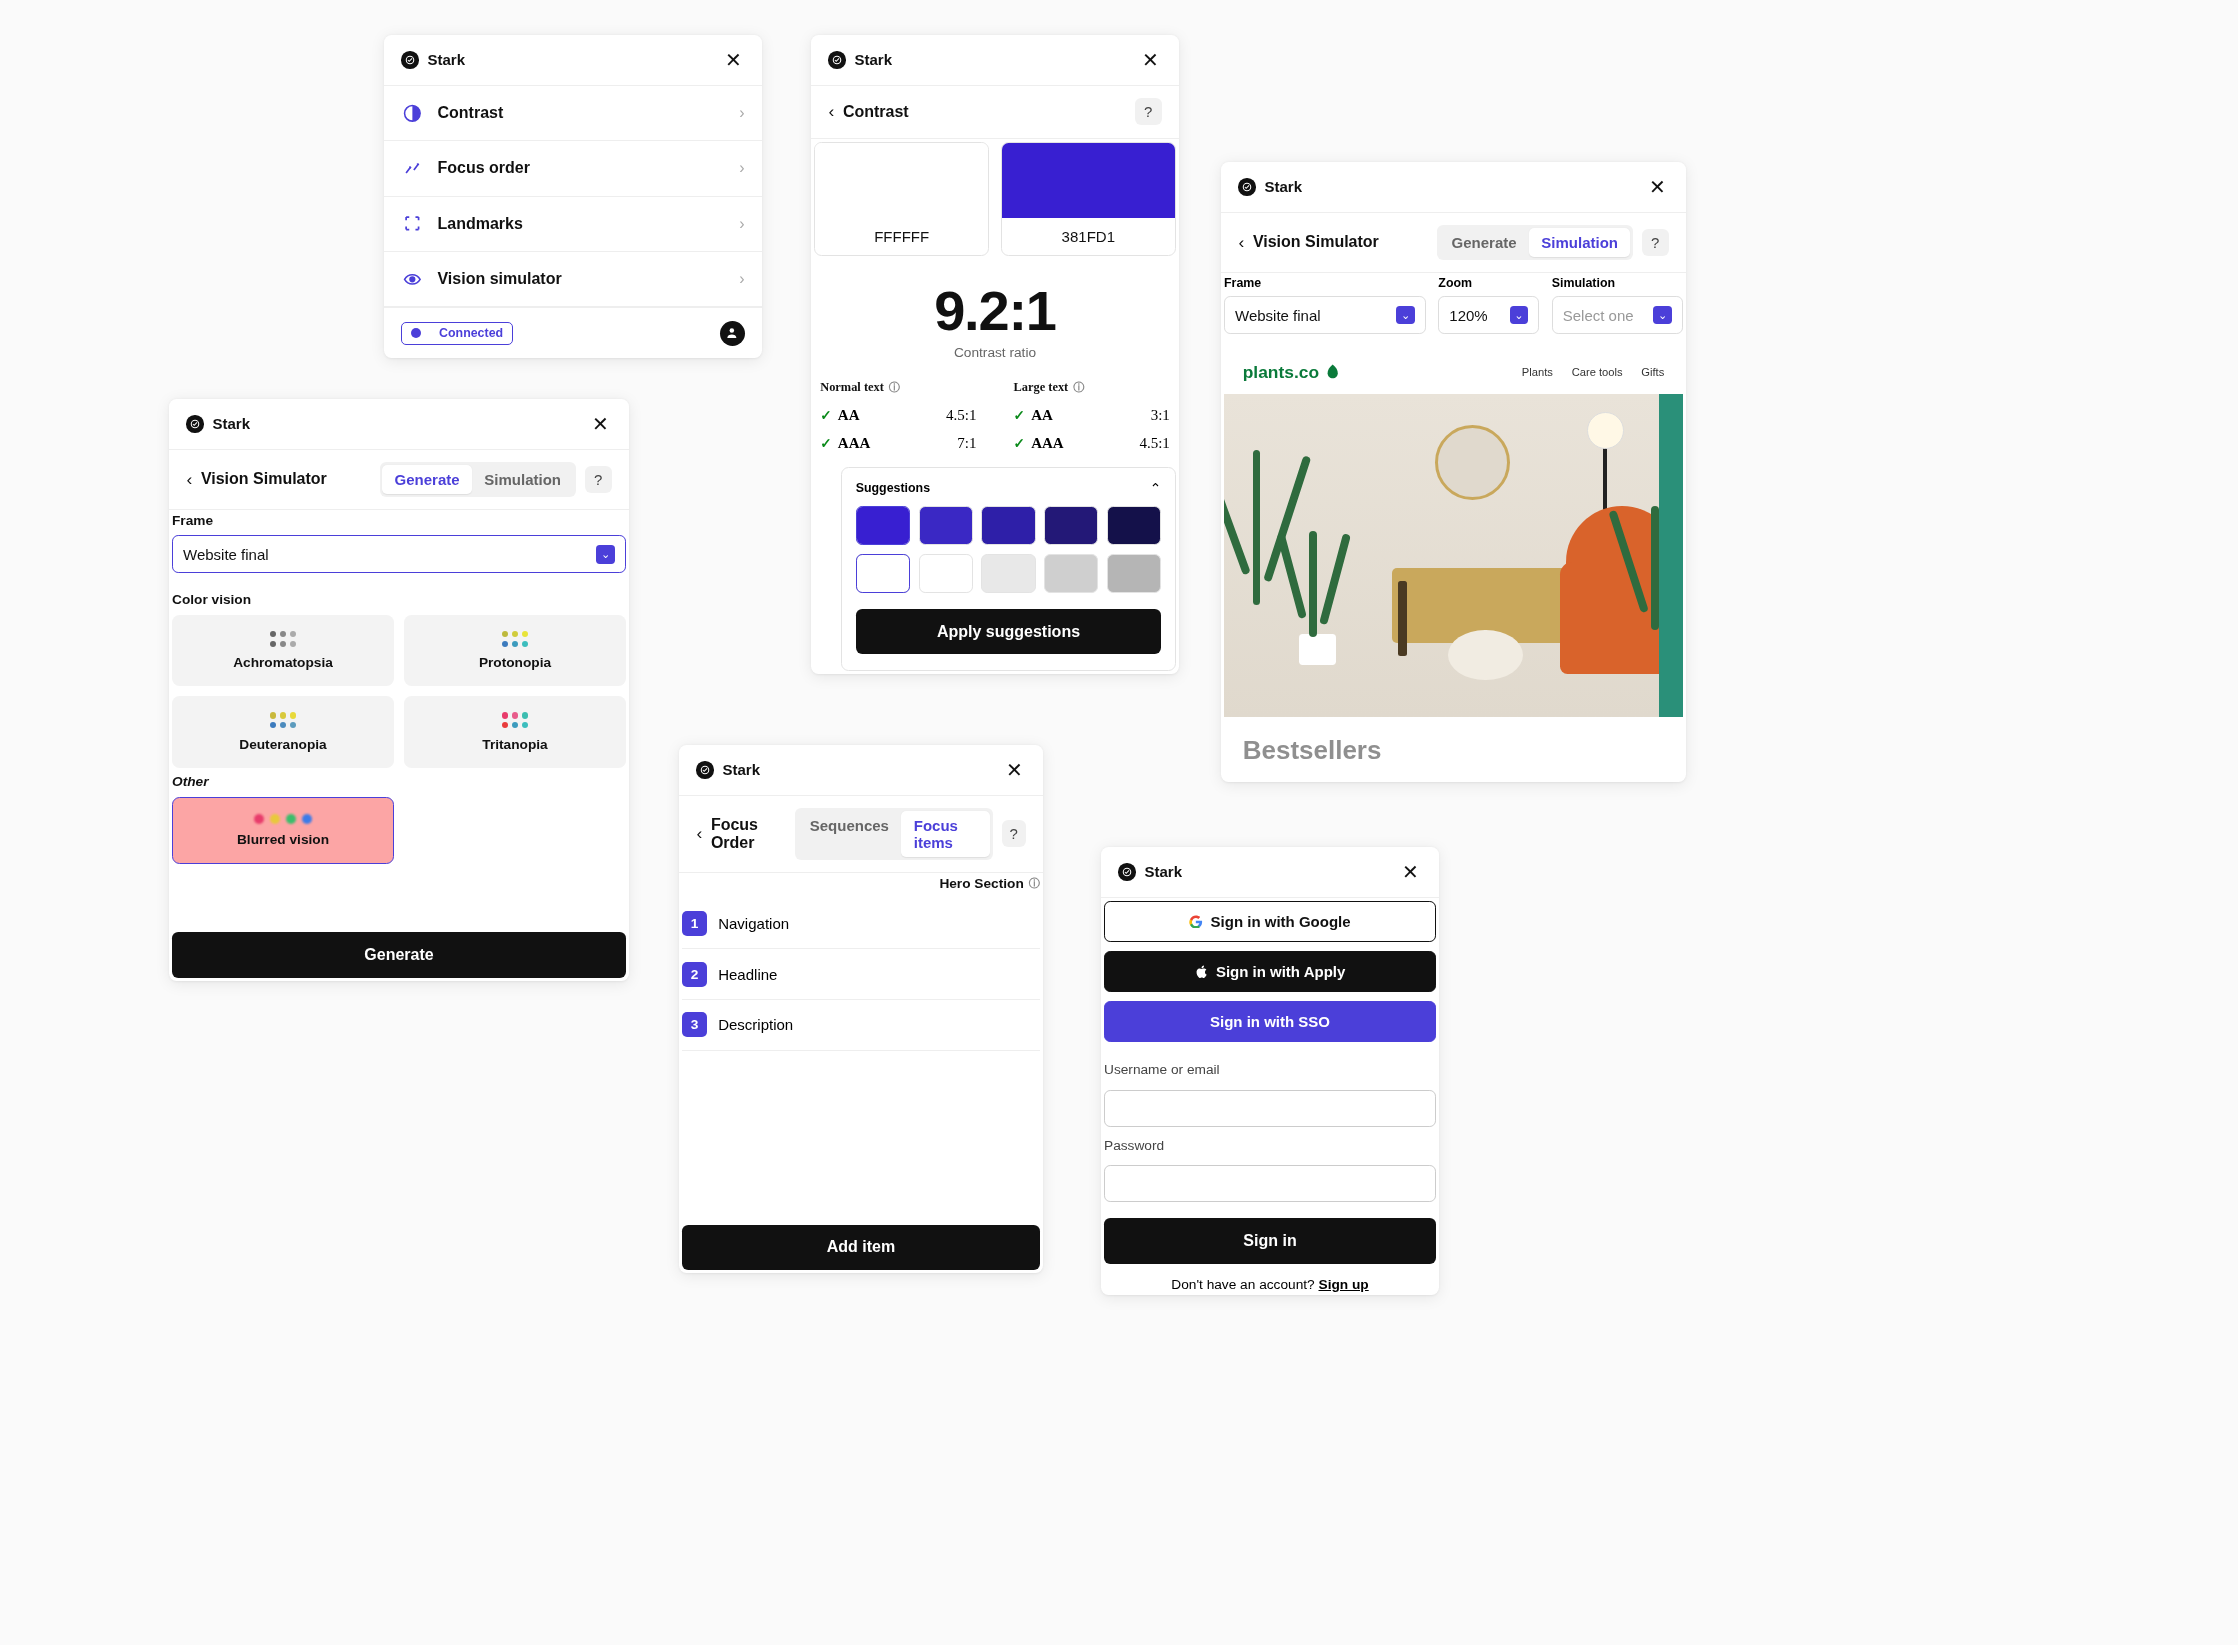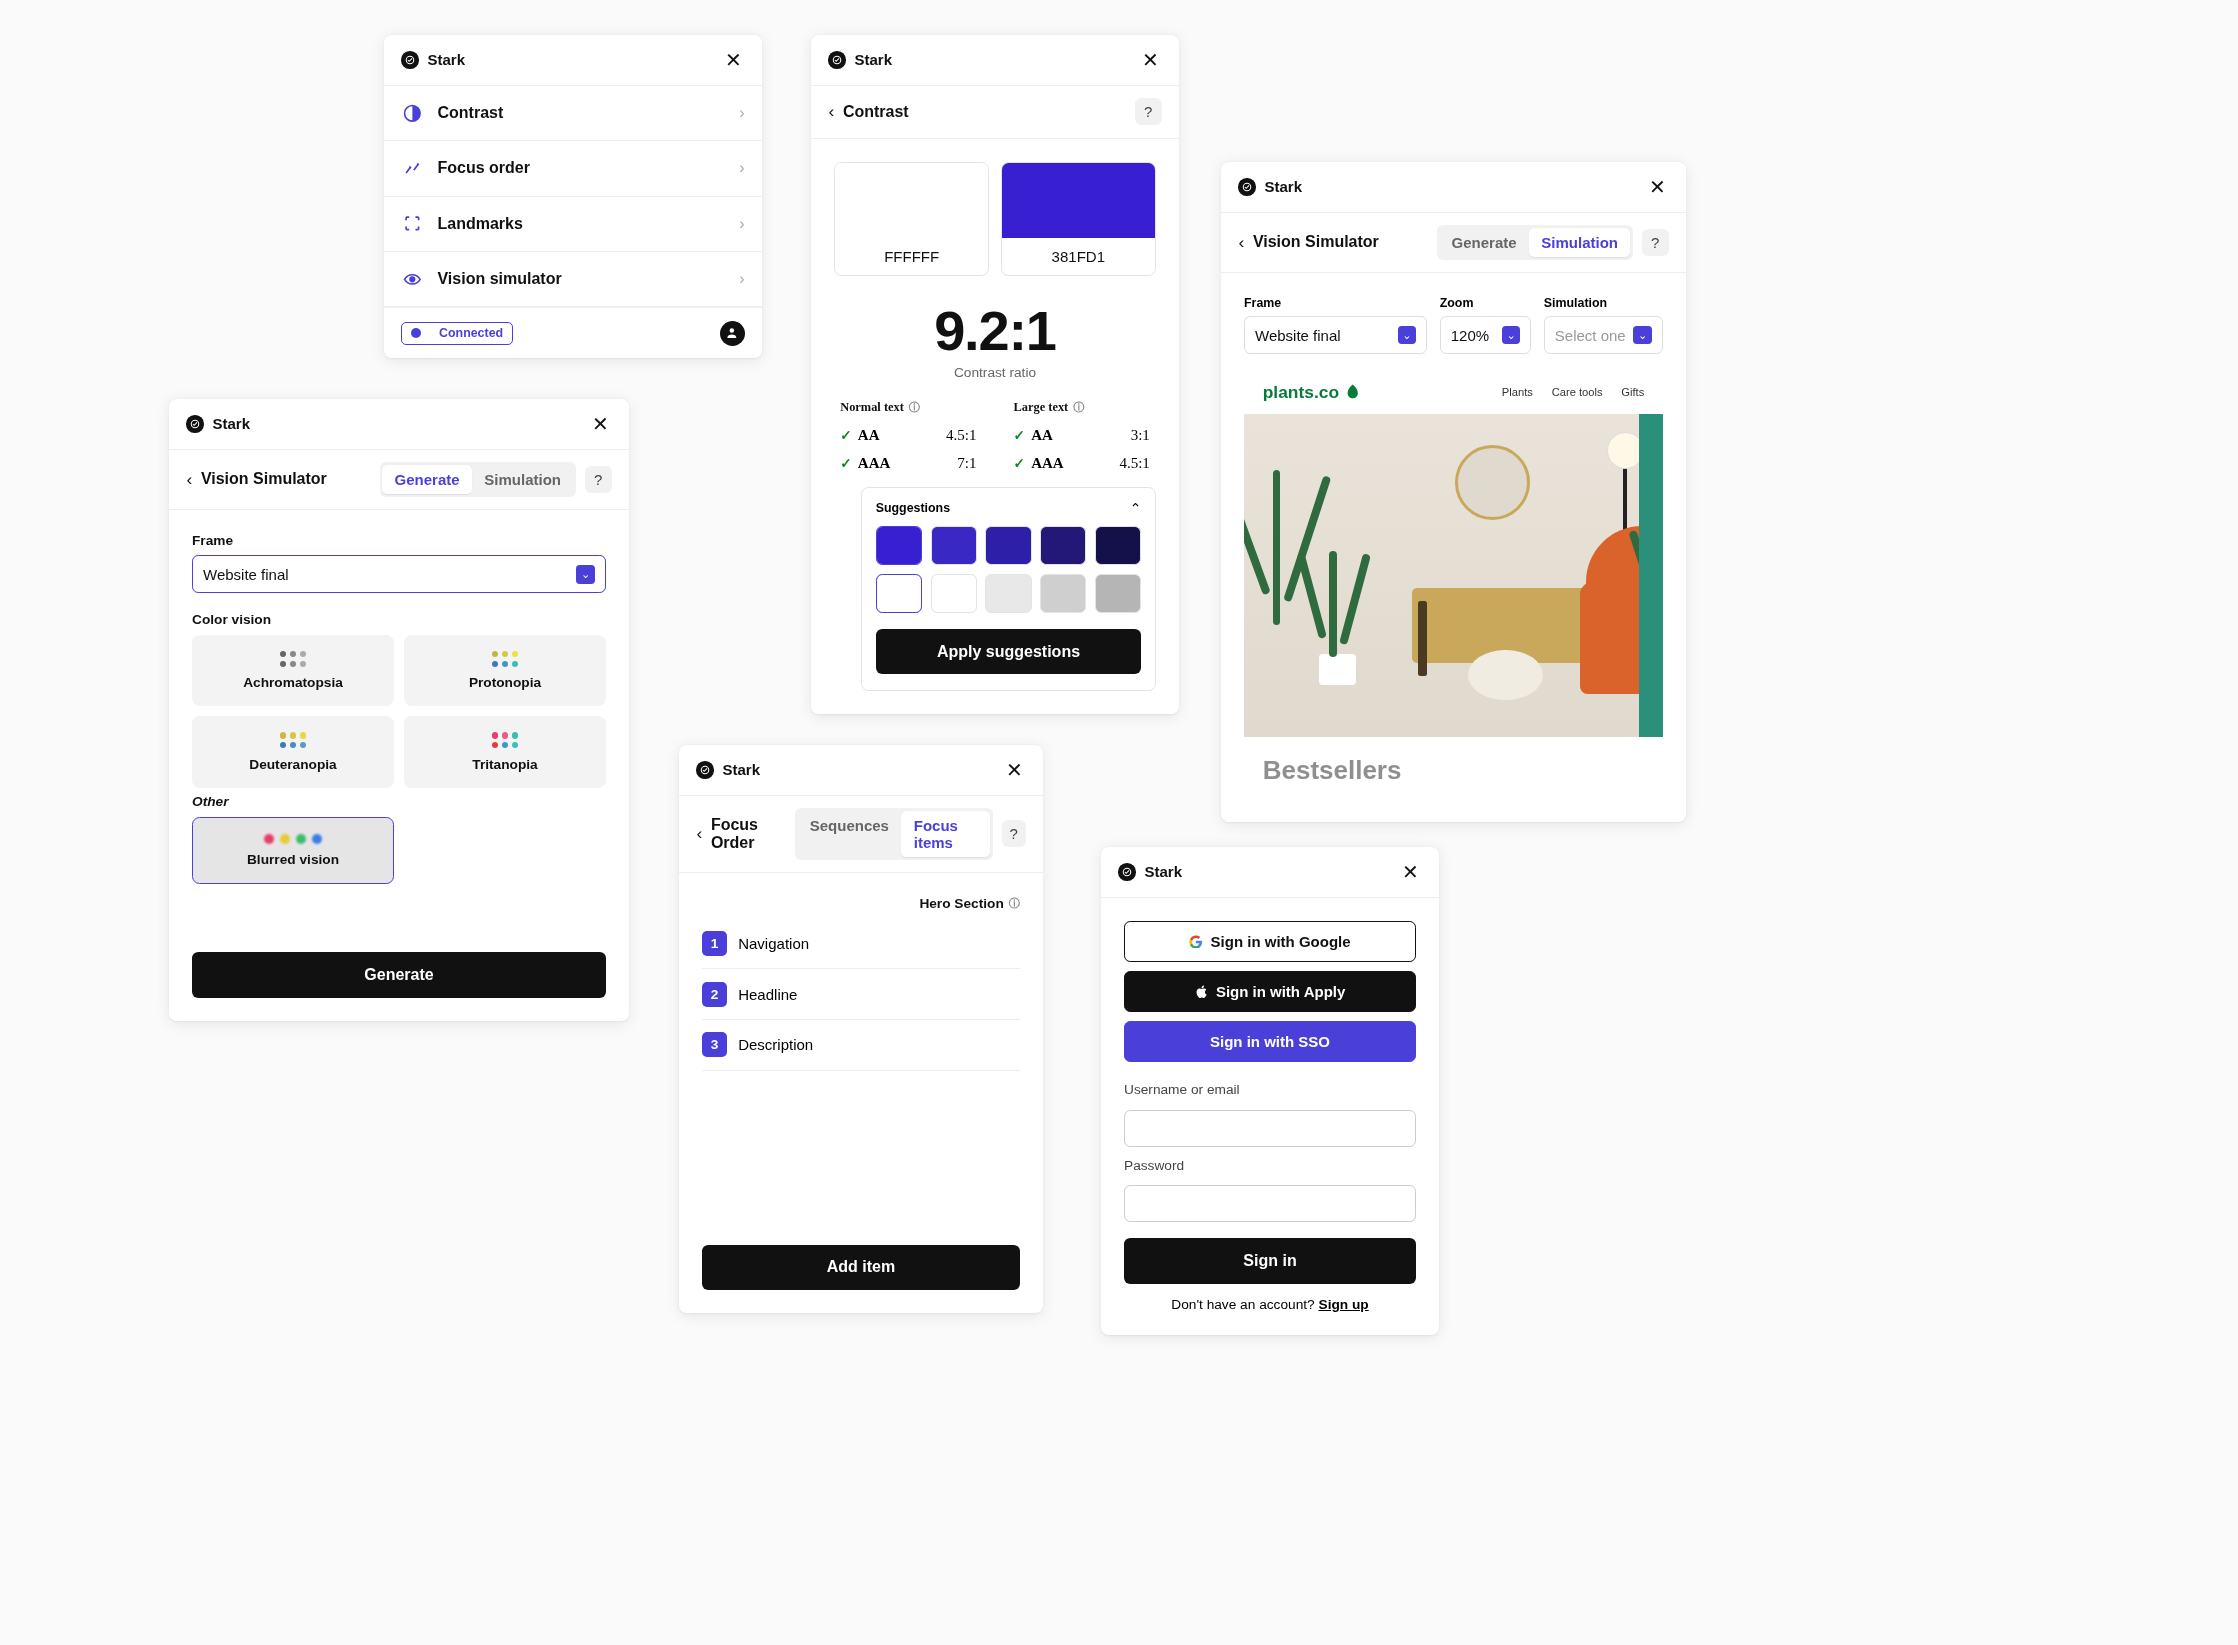--- a/index.html
+++ b/index.html
@@ -50,21 +50,21 @@
 .tab {
   padding: 6.2px 12.4px; border-radius: 5px; font-size: 15px; font-weight: 600;
   cursor: pointer; color: #666;
 }
 .tab.active { background: #fff; color: #4B3FD9; box-shadow: 0 0.6px 1.2px rgba(0,0,0,0.08); }
 .help-btn {
   width: 27px; height: 27px; border-radius: 6.2px; background: #f1f1f1;
   display: flex; align-items: center; justify-content: center; cursor: pointer;
   font-size: 15px; color: #444;
 }
-.body { padding: 23px; }
+.body { padding: 3px; }
 .label { font-size: 13.7px; font-weight: 600; color: #111; margin-bottom: 7.5px; }
 .select-box {
   display: flex; align-items: center; justify-content: space-between;
   border: 1.2px solid #4B3FD9; border-radius: 6.2px;
   padding: 8.7px 10px; font-size: 15px; color: #111;
 }
 .select-box.gray { border-color: #ddd; }
 .select-caret {
   width: 18.7px; height: 18.7px; border-radius: 3.7px; background: #4B3FD9;
   display: flex; align-items: center; justify-content: center; color: #fff; font-size: 11.2px;
@@ -95,21 +95,21 @@
 }
 .connected-dot { width: 10px; height: 10px; border-radius: 50%; background: #4B3FD9; }
 .avatar { width: 25px; height: 25px; border-radius: 50%; background: #111; display:flex;align-items:center;justify-content:center;color:#fff; }
 
 .grid2 { display: grid; grid-template-columns: 1fr 1fr; gap: 10px; margin-top: 6.2px; }
 .vision-card {
   background: #f3f3f3; border-radius: 7.5px; padding: 16px 7.5px;
   display: flex; flex-direction: column; align-items: center; gap: 8.7px;
   cursor: pointer;
 }
-.vision-card.selected { background: #e5e5e5; border: 1.2px solid #4B3FD9; }
+.vision-card.selected { background: #fca5a5; border: 1.2px solid #4B3FD9; }
 .vision-card-label { font-size: 13.7px; font-weight: 600; color: #111; }
 .dots { display: grid; grid-template-columns: repeat(3,6.2px); gap: 3.7px; }
 .dots span { width: 6.2px; height: 6.2px; border-radius: 50%; }
 .blurred-dots { display:flex; gap:6.2px; filter: blur(1.2px); }
 .blurred-dots span { width:10px; height:10px; border-radius:50%; }
 
 .swatch-row { display: grid; grid-template-columns: 1fr 1fr; gap: 11.2px; }
 .swatch {
   border: 0.6px solid #e3e3e3; border-radius: 7.5px; overflow: hidden;
 }

